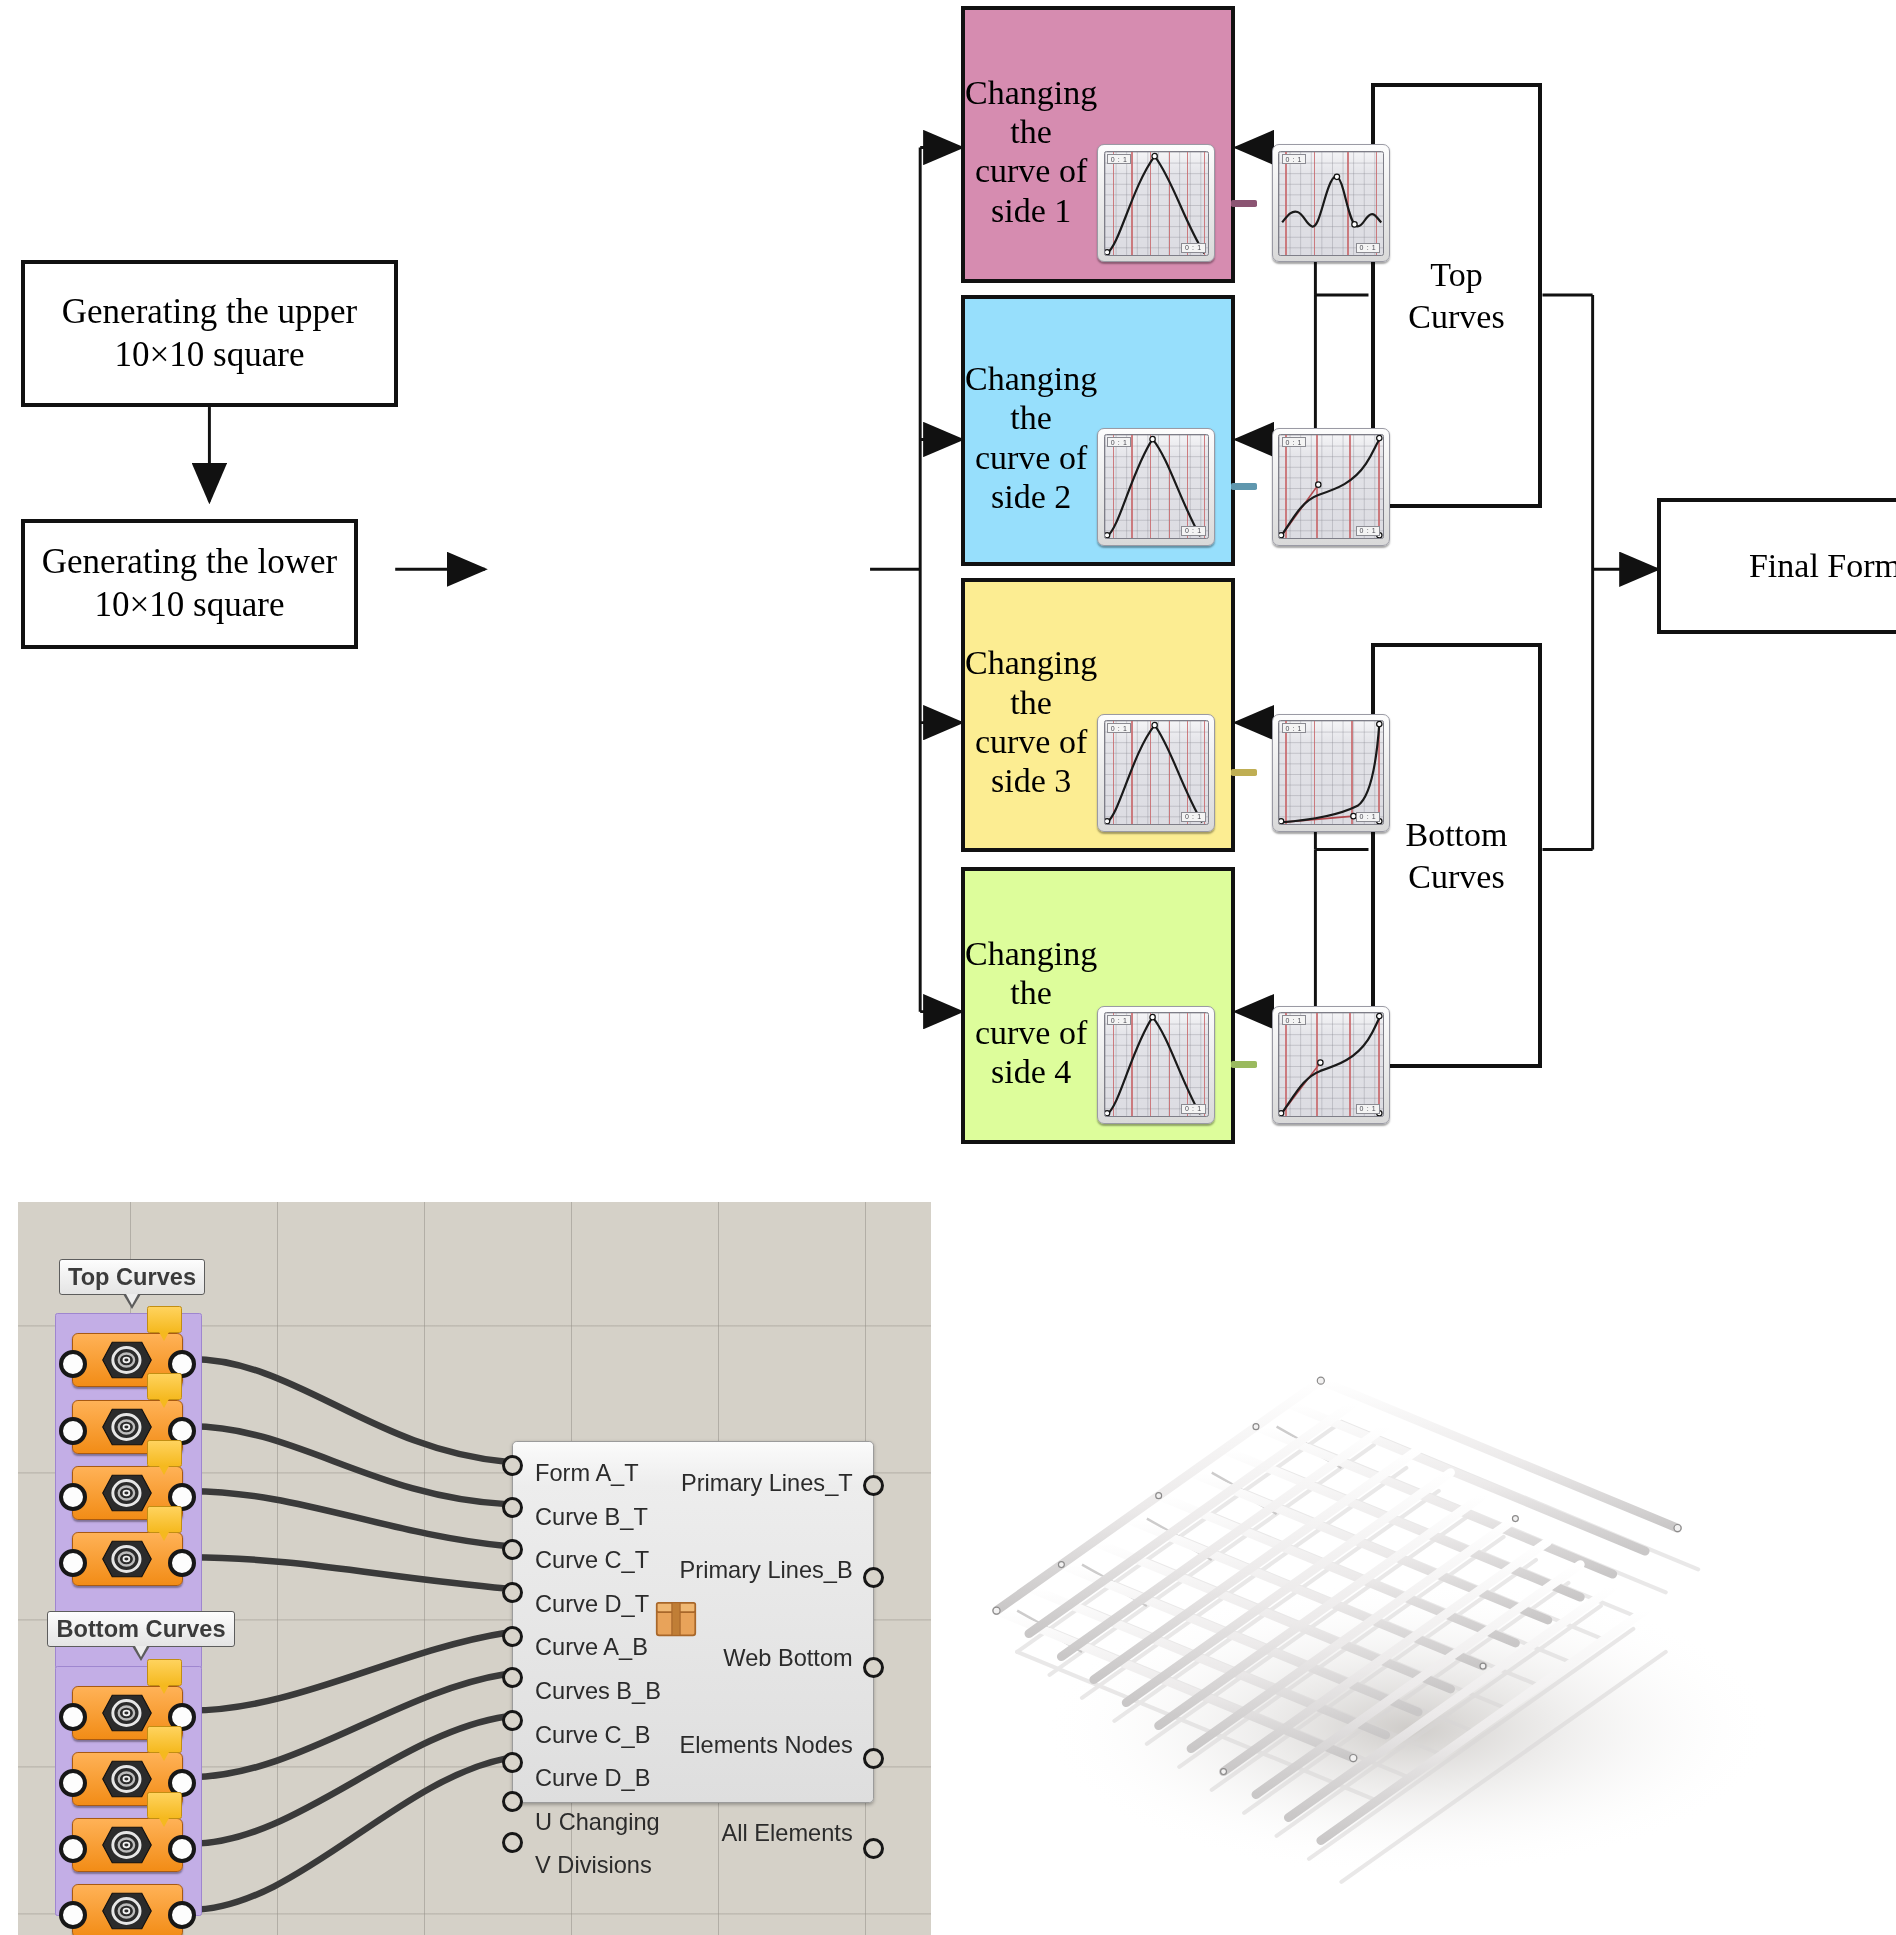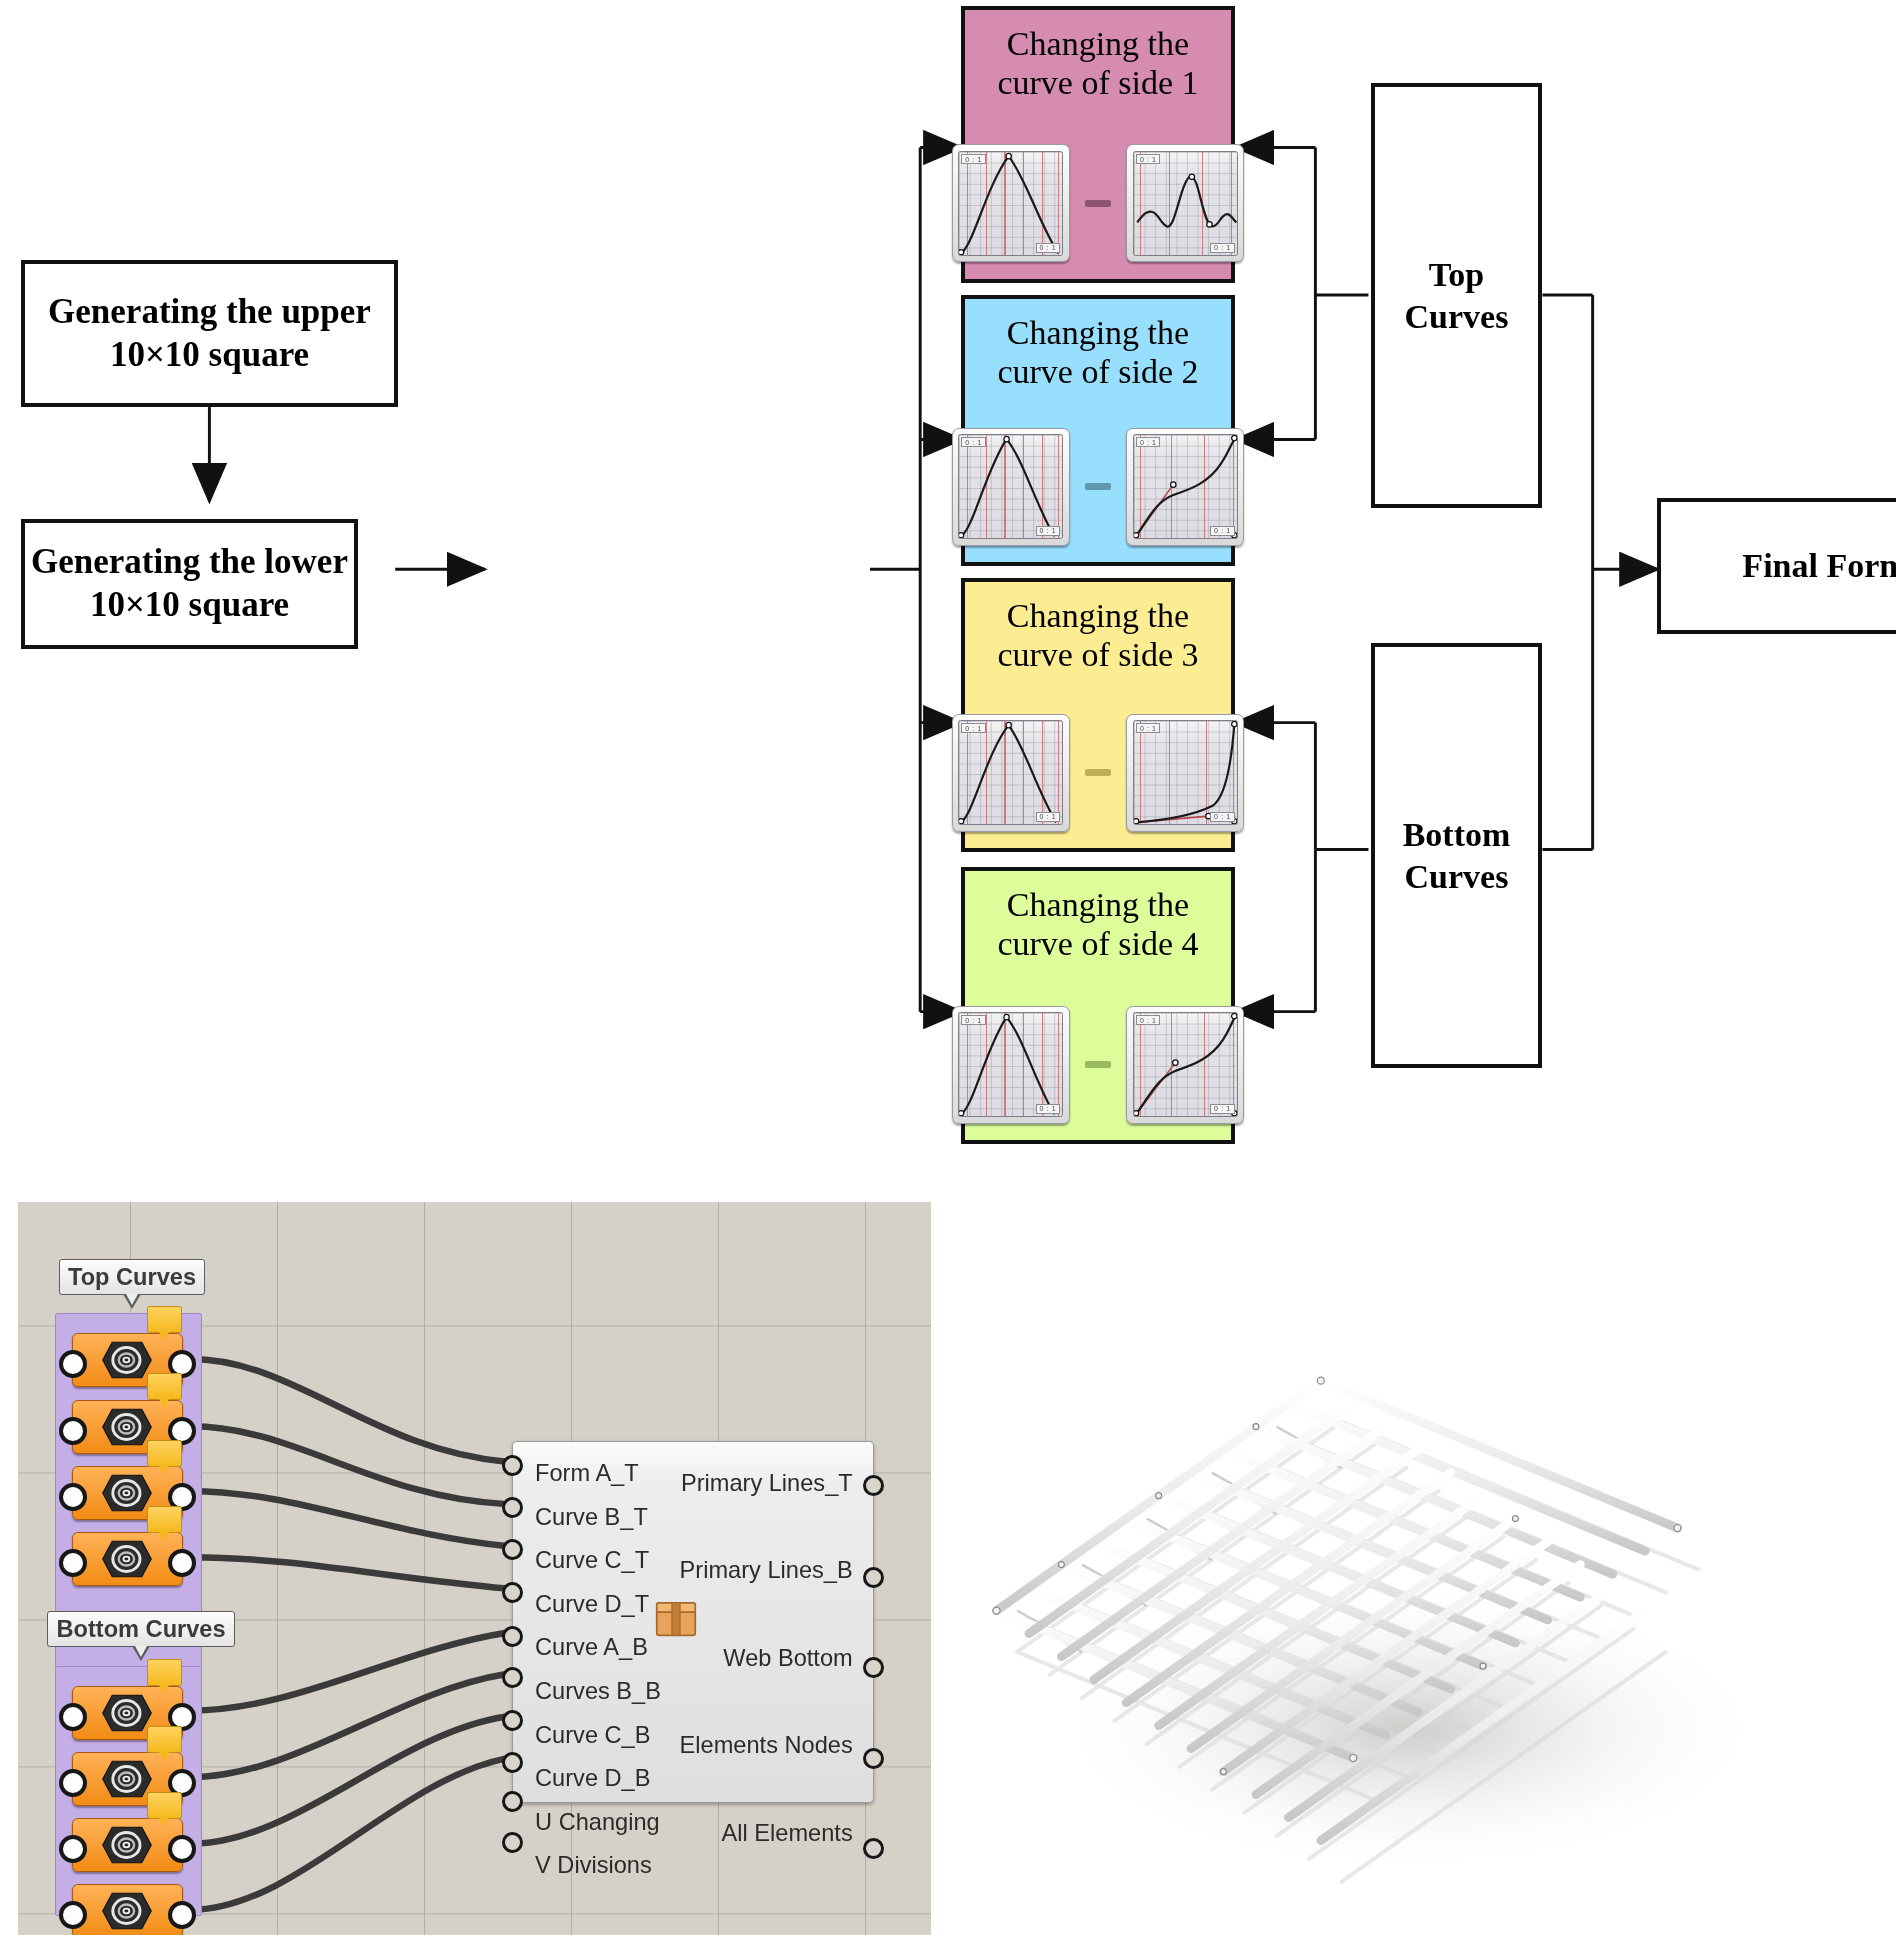--- a/index.html
+++ b/index.html
@@ -3,24 +3,24 @@
 <meta charset="utf-8">
 <style>
   html,body{margin:0;padding:0;background:#ffffff;}
   body{width:1897px;height:1936px;position:relative;font-family:"Liberation Serif",serif;overflow:hidden;}
   .stage{position:absolute;left:0;top:0;width:1897px;height:1936px;}
 
   
   .fcbox{position:absolute;box-sizing:border-box;border:4.1px solid #111;background:#fff;
          display:flex;align-items:center;justify-content:center;text-align:center;
          font-family:"Liberation Serif",serif;color:#000;line-height:1.22;}
-  .fcbox .lbl{padding:0 5.9px;font-weight:bold;}
+  .fcbox .lbl{padding:0 5.9px;}
 
   .colorbox{position:absolute;box-sizing:border-box;border:4.1px solid #111;
-            display:flex;flex-direction:column;align-items:center;}
+            display:flex;align-items:center;}
   .colorbox .title{font-family:"Liberation Serif",serif;font-size:34px;color:#000;
                    text-align:center;line-height:1.16;padding-top:14px;width:88%;}
   .gmrow{display:flex;gap:15.3px;align-items:center;justify-content:center;margin-top:auto;margin-bottom:16.5px;}
 
   
   .gm{width:118px;height:118px;border-radius:7px;background:linear-gradient(#fdfdfd,#d9d9d9);
       border:1.8px solid #9a9aa4;box-shadow:0 1.2px 1.8px rgba(0,0,0,.35);position:relative;padding:4.1px;box-sizing:border-box;}
   .gmInner{position:absolute;left:5.3px;top:5.3px;right:5.3px;bottom:5.3px;border-radius:2.4px;overflow:hidden;
      background:
        linear-gradient(180deg,#f4f4f6 0%,#e3e3e8 22%,#dcdce2 100%);

